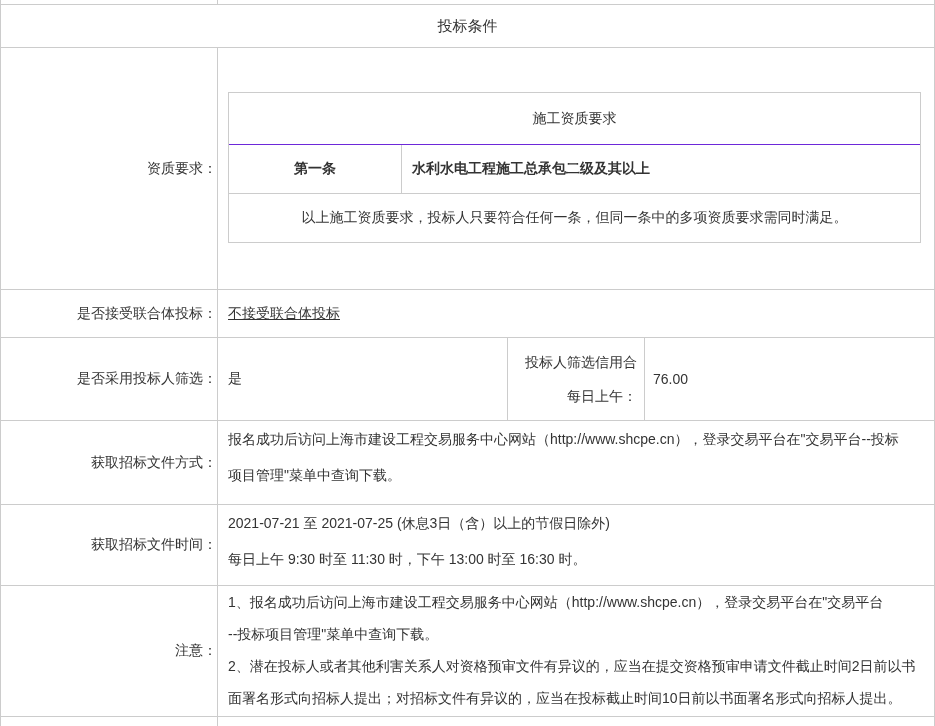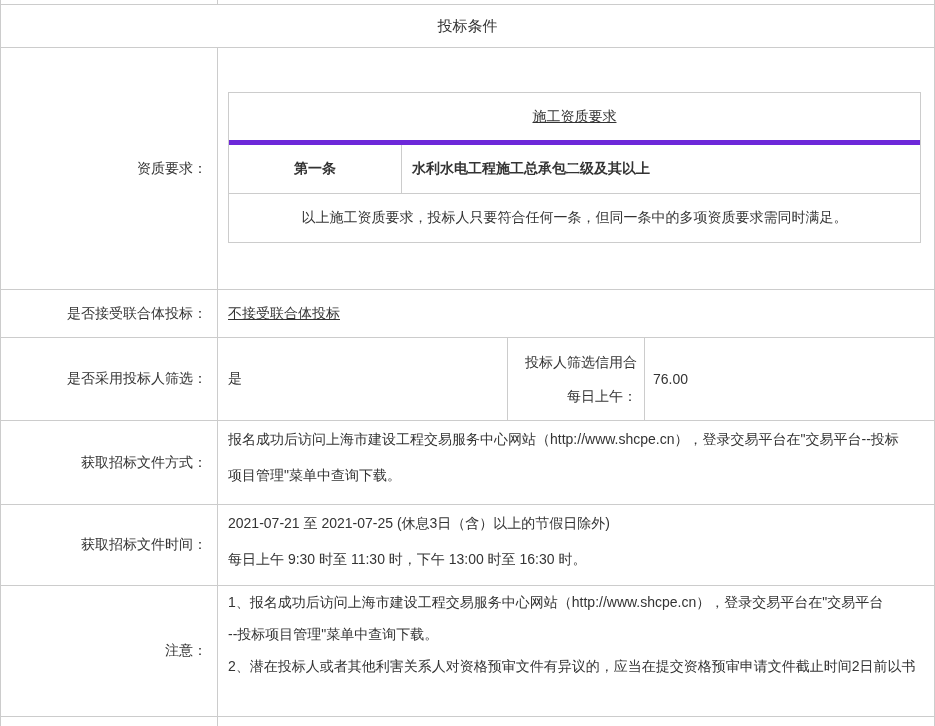--- a/index.html
+++ b/index.html
@@ -19,21 +19,20 @@
     background: #fff;
   }
   .row { display: flex; border-bottom: 1px solid #ccc; }
   .label-cell {
     flex: 0 0 217px;
     width: 217px;
     border-right: 1px solid #ccc;
     display: flex;
     align-items: center;
     justify-content: flex-end;
-    padding-right: 10px;
     text-align: right;
   }
   .content-cell { flex: 1; display: flex; align-items: center; padding-left: 10px; text-decoration: underline; }
   .content-lines {
     flex: 1;
     display: flex;
     flex-direction: column;
     justify-content: flex-start;
     padding-left: 10px;
   }
@@ -49,21 +48,21 @@
   .r-time    { height: 81px; }
   .r-notice  { height: 131px; }
   .r-sliver2 { height: 9px; border-bottom: none; }
 
   .qual-content { flex: 1; }
   .nested {
     margin: 44px 0 0 10px;
     width: 693px;
     border: 1px solid #ccc;
   }
-  .nrow-head { height: 52px; display: flex; align-items: center; justify-content: center; border-bottom: 5px solid #6d28d9; text-decoration: underline; }
+  .nrow-head { height: 52px; display: flex; align-items: center; justify-content: center; border-bottom: 1px solid #6d28d9; }
   .nrow-item { height: 49px; display: flex; border-bottom: 1px solid #ccc; font-weight: bold; }
   .ncell-no  { flex: 0 0 173px; border-right: 1px solid #ccc; display: flex; align-items: center; justify-content: center; }
   .ncell-val { flex: 1; display: flex; align-items: center; padding-left: 10px; }
   .nrow-note { height: 48px; display: flex; align-items: center; justify-content: center; text-align: center; }
 
   .screen-value { flex: 0 0 290px; border-right: 1px solid #ccc; display: flex; align-items: center; padding-left: 10px; }
   .screen-label {
     flex: 0 0 137px;
     border-right: 1px solid #ccc;
     display: flex;
@@ -135,20 +134,21 @@
       <div class="line">每日上午 9:30 时至 11:30 时，下午 13:00 时至 16:30 时。</div>
     </div>
   </div>
 
   <div class="row r-notice">
     <div class="label-cell">注意：</div>
     <div class="content-lines">
       <div class="line-sm">1、报名成功后访问上海市建设工程交易服务中心网站（http://www.shcpe.cn），登录交易平台在"交易平台</div>
       <div class="line-sm">--投标项目管理"菜单中查询下载。</div>
       <div class="line-sm">2、潜在投标人或者其他利害关系人对资格预审文件有异议的，应当在提交资格预审申请文件截止时间2日前以书</div>
+      <div class="line-sm">面署名形式向招标人提出；对招标文件有异议的，应当在投标截止时间10日前以书面署名形式向招标人提出。</div>
     </div>
   </div>
 
   <div class="row r-sliver2">
     <div class="label-cell"></div>
     <div class="content-cell"></div>
   </div>
 
 </div>
 

